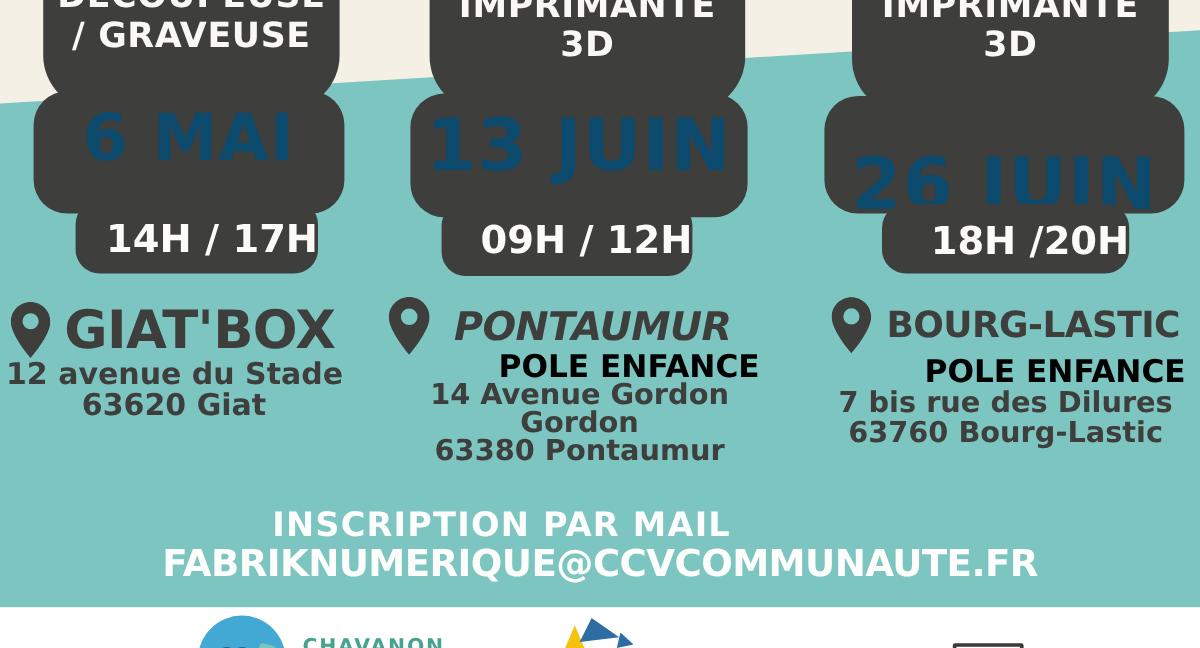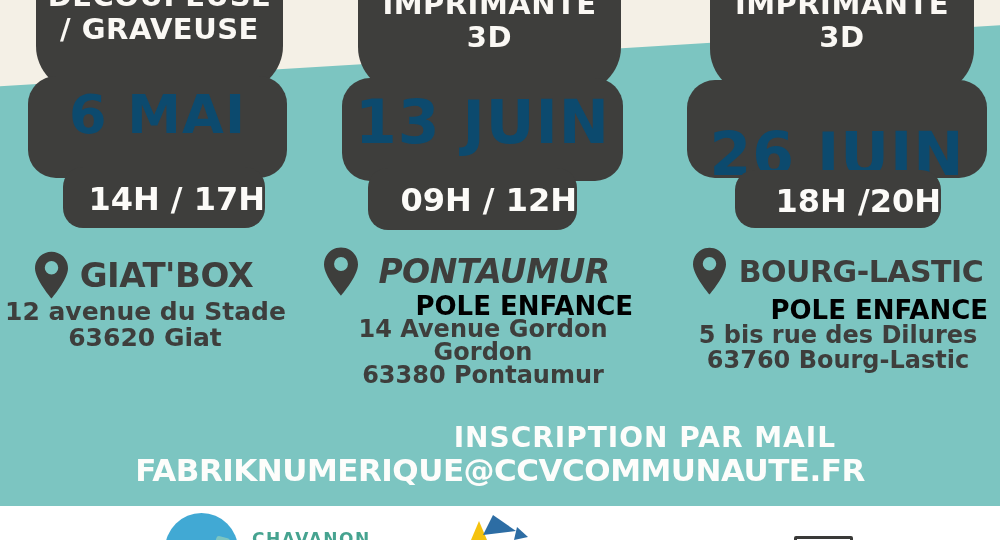--- a/index.html
+++ b/index.html
@@ -27,21 +27,21 @@
   .ttext{position:absolute;color:#fcfbf8;font-weight:800;text-align:right;white-space:nowrap;
          font-size:32px;line-height:1;}
 
   .locrow{position:absolute;display:flex;align-items:center;justify-content:center;}
   .locrow svg{flex:0 0 auto;}
   .pname{color:#3e3e3c;font-weight:800;white-space:nowrap;letter-spacing:-0.5px;}
   .venue{position:absolute;color:#000000;font-weight:800;font-size:26px;text-align:right;white-space:nowrap;}
   .addr{position:absolute;color:#3e3e3c;font-weight:800;text-align:center;}
   .addr div{white-space:nowrap;}
 
-  .reg1{position:absolute;left:0;top:421px;width:836px;text-align:right;color:#fdfdfb;
+  .reg1{position:absolute;left:0;top:421px;width:836px;text-align:center;color:#fdfdfb;
         font-weight:800;font-size:28px;letter-spacing:1px;}
   .reg2{position:absolute;left:0;top:452px;width:1000px;text-align:center;color:#fdfdfb;
         font-weight:800;font-size:31px;letter-spacing:-0.5px;}
 
   
   .circle-logo{position:absolute;left:165px;top:513px;width:73px;height:73px;border-radius:50%;
                background:#41a9d4;overflow:hidden;}
   .circle-logo span{position:absolute;left:16px;top:20px;color:#1c3b5e;font-weight:800;font-size:22px;}
   .circle-logo i{position:absolute;left:50px;top:24px;width:14px;height:14px;background:#7cc5c1;
                  border-radius:3px;transform:rotate(15deg);font-style:normal;}
@@ -65,21 +65,21 @@
   </div>
   <div class="box" style="left:28px;top:76px;width:259px;height:102px;"></div>
   <div class="dtext" style="left:28px;top:88px;width:259px;font-size:54px;">6 MAI</div>
   <div class="tbox" style="left:63px;top:167px;width:202px;height:61px;"></div>
   <div class="ttext" style="left:63px;top:183px;width:202px;">14H / 17H</div>
 
   <div class="locrow" style="left:14px;top:250px;width:260px;height:50px;gap:12px;">
     <svg width="33" height="48" viewBox="0 0 24 34">
       <path fill="#3e3e3c" d="M12 0C5.37 0 0 5.37 0 12c0 8.2 12 22 12 22s12-13.8 12-22C24 5.37 18.63 0 12 0zm0 16.6a4.9 4.9 0 1 1 0-9.8 4.9 4.9 0 0 1 0 9.8z"></path>
     </svg>
-    <span class="pname" style="font-size:34px;">GIAT'BOX</span>
+    <span class="pname" style="font-size:44px;">GIAT'BOX</span>
   </div>
   <div class="addr" style="left:5px;top:299px;width:280px;font-size:25px;line-height:26px;">
     <div>12 avenue du Stade</div>
     <div>63620 Giat</div>
   </div>
 
   <div class="blob" style="left:358px;top:-70px;width:263px;height:163px;"></div>
   <div class="mtitle" style="left:358px;top:-12px;width:263px;">
     <div>IMPRIMANTE</div>
     <div>3D</div>
@@ -113,21 +113,21 @@
   <div class="ttext" style="left:735px;top:185px;width:206px;">18H /20H</div>
 
   <div class="locrow" style="left:676px;top:246px;width:324px;height:50px;gap:13px;">
     <svg width="33" height="48" viewBox="0 0 24 34">
       <path fill="#3e3e3c" d="M12 0C5.37 0 0 5.37 0 12c0 8.2 12 22 12 22s12-13.8 12-22C24 5.37 18.63 0 12 0zm0 16.6a4.9 4.9 0 1 1 0-9.8 4.9 4.9 0 0 1 0 9.8z"></path>
     </svg>
     <span class="pname" style="font-size:30px;">BOURG-LASTIC</span>
   </div>
   <div class="venue" style="left:688px;top:295px;width:300px;">POLE ENFANCE</div>
   <div class="addr" style="left:678px;top:323px;width:320px;font-size:24px;line-height:25px;">
-    <div>5 bis rue des Dilures</div>
+    <div>7 bis rue des Dilures</div>
     <div>63760 Bourg-Lastic</div>
   </div>
 
   <div class="reg1">INSCRIPTION PAR MAIL</div>
   <div class="reg2">FABRIKNUMERIQUE@CCVCOMMUNAUTE.FR</div>
 
   <div class="footer-strip"></div>
 
   <div class="circle-logo">
     <span>cc</span>

